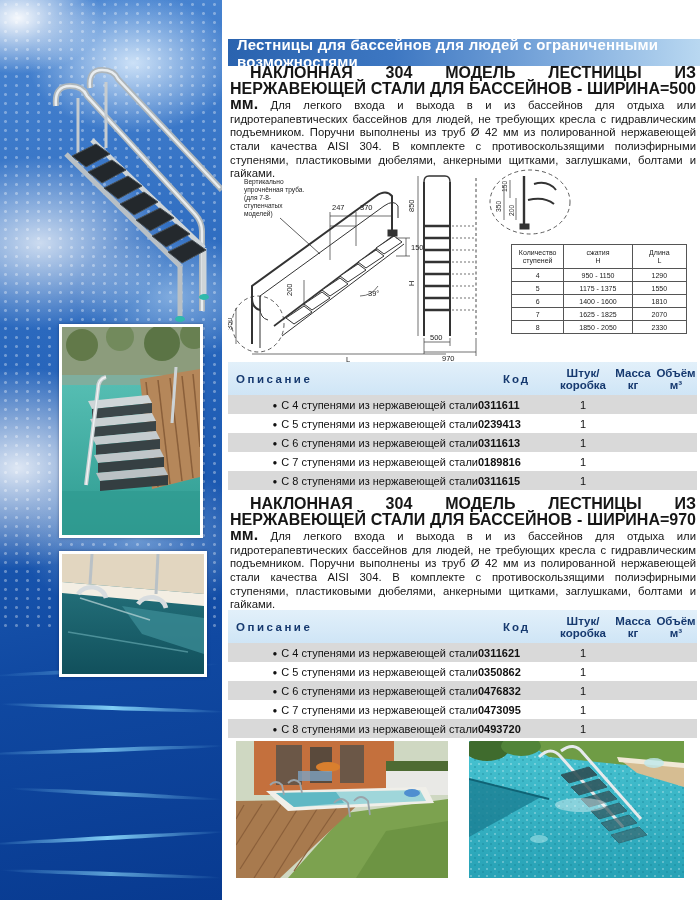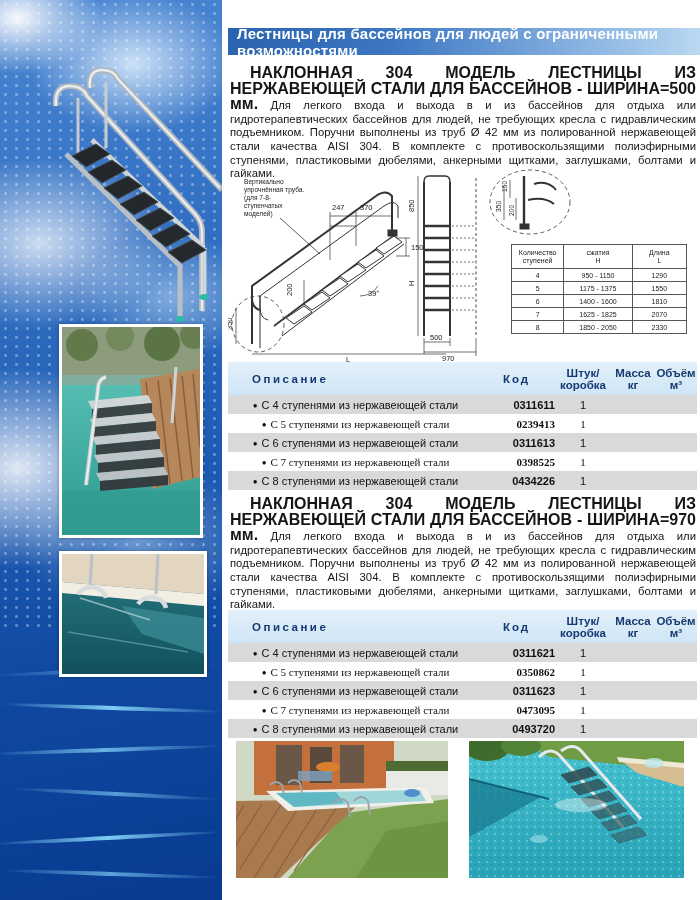--- a/index.html
+++ b/index.html
@@ -31,21 +31,21 @@
     background:linear-gradient(90deg, transparent, rgba(140,220,255,.9), transparent); }
 
   .photo-frame {
     position:absolute; background:#fff; border:3px solid #ffffff;
     box-shadow:0 0 3px rgba(0,0,30,.35);
   }
   .photo-frame svg { display:block; }
 
   
   .title-bar {
-    position:absolute; left:228px; top:28px; width:472px; height:27px;
+    position:absolute; left:228px; top:39px; width:472px; height:27px;
     background:linear-gradient(90deg, #2a63af 0%, #3d77c2 35%, #7fabdd 70%, #b9d8f1 100%);
     display:flex; align-items:center;
   }
   .title-bar span { color:#fff; font-weight:bold; font-size:15px; padding-left:9px; letter-spacing:.2px; }
 
   
   .body-text {
     position:absolute; left:230px; width:466px;
     font-size:11.3px; line-height:13.6px; text-align:justify; color:#161616;
   }
@@ -67,27 +67,27 @@
   .spec-table th { height:24px; line-height:8px; }
   .spec-table td { height:13px; }
 
   
   .prod-table { position:absolute; left:228px; width:469px; border-collapse:collapse; table-layout:fixed; }
   .prod-table th {
     background:linear-gradient(180deg,#e2f0fa 0%, #cfe5f6 100%);
     color:#16396f; font-size:11.5px; font-weight:bold; height:33px;
     vertical-align:middle; line-height:12px;
   }
-  .prod-table th.c-desc { text-align:left; padding-left:24px; letter-spacing:2.5px; }
+  .prod-table th.c-desc { text-align:left; padding-left:8px; letter-spacing:2.5px; }
   .prod-table th.c-code { letter-spacing:2px; }
   .prod-table td { font-size:11px; height:19px; vertical-align:middle; color:#111; }
   .prod-table tr.odd td { background:#d9d9d9; }
-  .prod-table tr.even td { background:#ffffff;font-family:Liberation Serif, serif; }
-  .prod-table td.c-desc { text-align:center; padding-left:5px; white-space:nowrap; overflow:hidden; }
-  .prod-table td.c-code { font-weight:bold; text-align:right;margin-top:40px; }
+  .prod-table tr.even td { background:#ffffff; }
+  .prod-table td.c-desc { text-align:right; padding-left:5px; white-space:nowrap; overflow:hidden; }
+  .prod-table td.c-code { font-weight:bold; text-align:left;margin-top:40px; }
   .prod-table td.c-mid { text-align:center; }
   .bullet { font-size:8px; vertical-align:1px; padding-right:4px; }
 
   .w-desc { width:250px; } .w-code { width:77px; } .w-qty { width:56px; }
   .w-mass { width:44px; } .w-vol { width:42px; }
 </style>
 </head>
 <body>
 
 <div class="water-col">
@@ -398,28 +398,28 @@
   </tr>
   <tr class="odd">
     <td class="c-desc"><span class="bullet">●</span><span>С 6 ступенями из нержавеющей стали</span></td>
     <td class="c-code">0311613</td>
     <td class="c-mid">1</td>
     <td class="c-mid"></td>
     <td class="c-mid"></td>
   </tr>
   <tr class="even">
     <td class="c-desc"><span class="bullet">●</span><span>С 7 ступенями из нержавеющей стали</span></td>
-    <td class="c-code">0398525</td>
+    <td class="c-code">0189816</td>
     <td class="c-mid">1</td>
     <td class="c-mid"></td>
     <td class="c-mid"></td>
   </tr>
   <tr class="odd">
     <td class="c-desc"><span class="bullet">●</span><span>С 8 ступенями из нержавеющей стали</span></td>
-    <td class="c-code">0434226</td>
+    <td class="c-code">0311615</td>
     <td class="c-mid">1</td>
     <td class="c-mid"></td>
     <td class="c-mid"></td>
   </tr>
 </tbody>
   </table>
 
 <p class="body-text" style="top:497px"><b>НАКЛОННАЯ 304 МОДЕЛЬ ЛЕСТНИЦЫ ИЗ НЕРЖАВЕЮЩЕЙ СТАЛИ ДЛЯ БАССЕЙНОВ - ШИРИНА=970 мм.</b> <span>Для легкого входа и выхода в и из бассейнов для отдыха или гидротерапевтических бассейнов для людей, не требующих кресла с гидравлическим подъемником. Поручни выполнены из труб Ø 42 мм из полированной нержавеющей стали качества AISI 304. В комплекте с противоскользящими полиэфирными ступенями, пластиковыми дюбелями, анкерными щитками, заглушками, болтами и гайками.</span></p>
 
 <table class="prod-table" style="top:610px">
@@ -450,21 +450,21 @@
   </tr>
   <tr class="even">
     <td class="c-desc"><span class="bullet">●</span><span>С 5 ступенями из нержавеющей стали</span></td>
     <td class="c-code">0350862</td>
     <td class="c-mid">1</td>
     <td class="c-mid"></td>
     <td class="c-mid"></td>
   </tr>
   <tr class="odd">
     <td class="c-desc"><span class="bullet">●</span><span>С 6 ступенями из нержавеющей стали</span></td>
-    <td class="c-code">0311623</td>
+    <td class="c-code">0476832</td>
     <td class="c-mid">1</td>
     <td class="c-mid"></td>
     <td class="c-mid"></td>
   </tr>
   <tr class="even">
     <td class="c-desc"><span class="bullet">●</span><span>С 7 ступенями из нержавеющей стали</span></td>
     <td class="c-code">0473095</td>
     <td class="c-mid">1</td>
     <td class="c-mid"></td>
     <td class="c-mid"></td>

